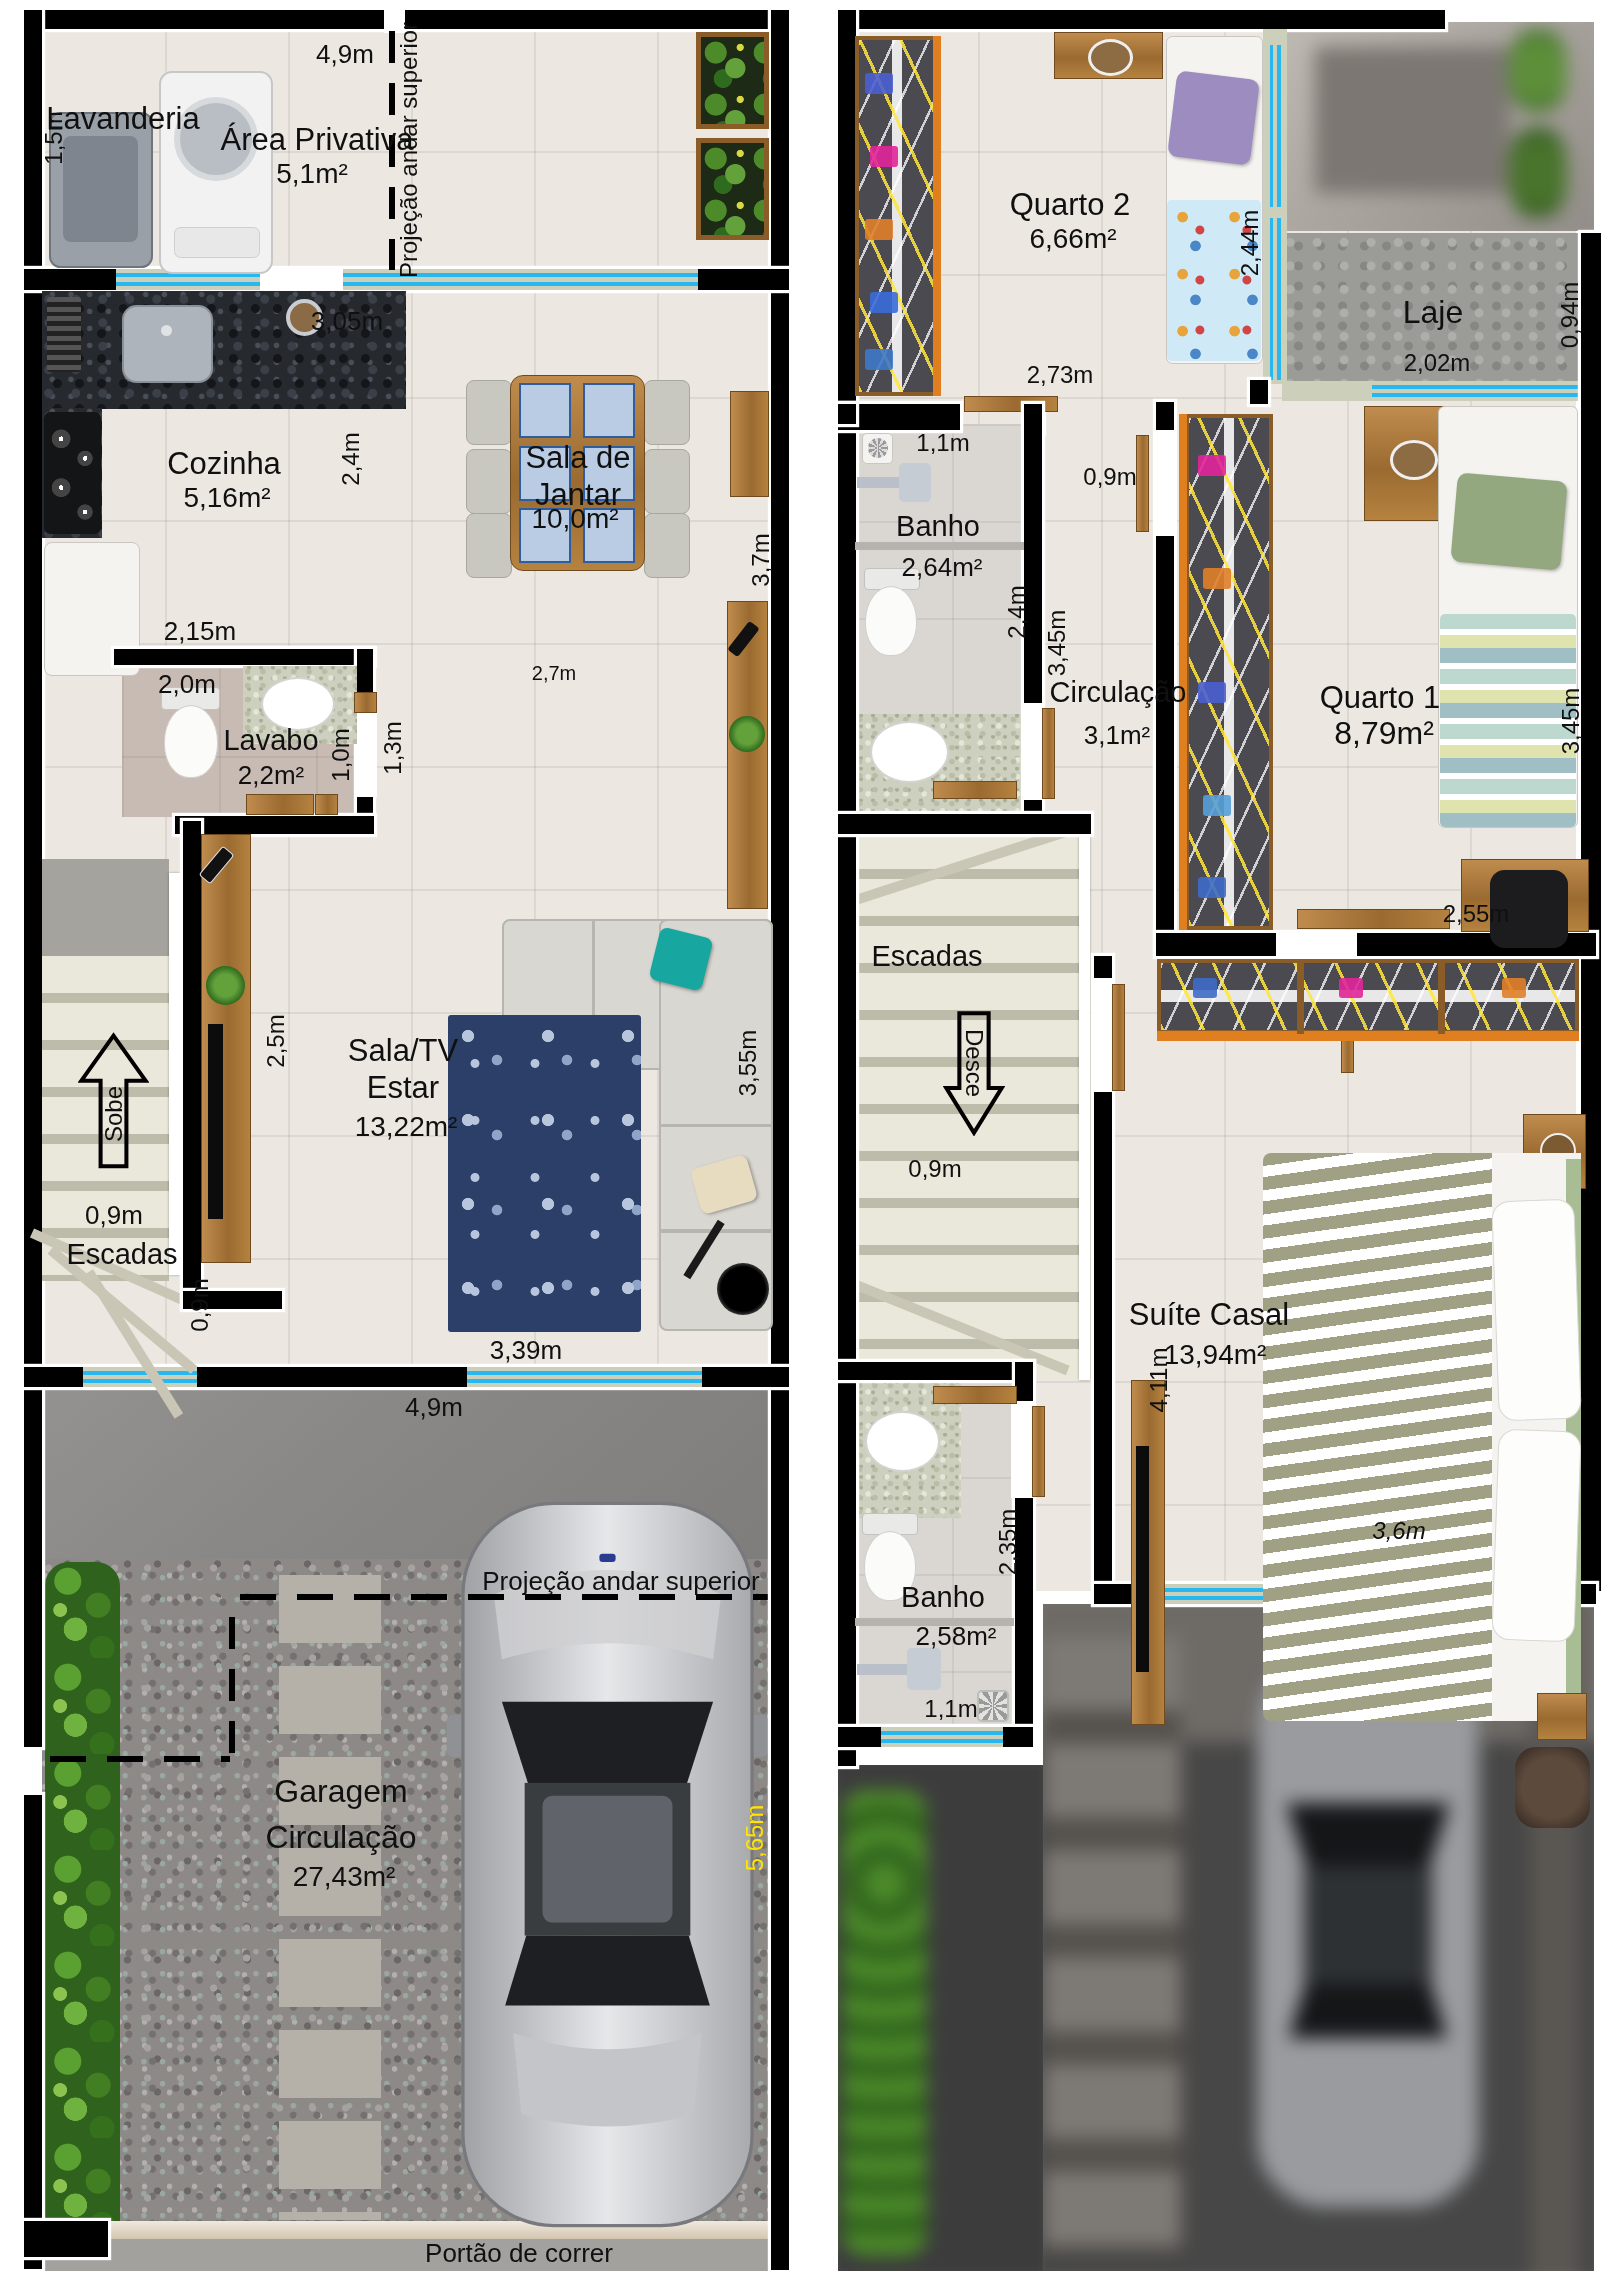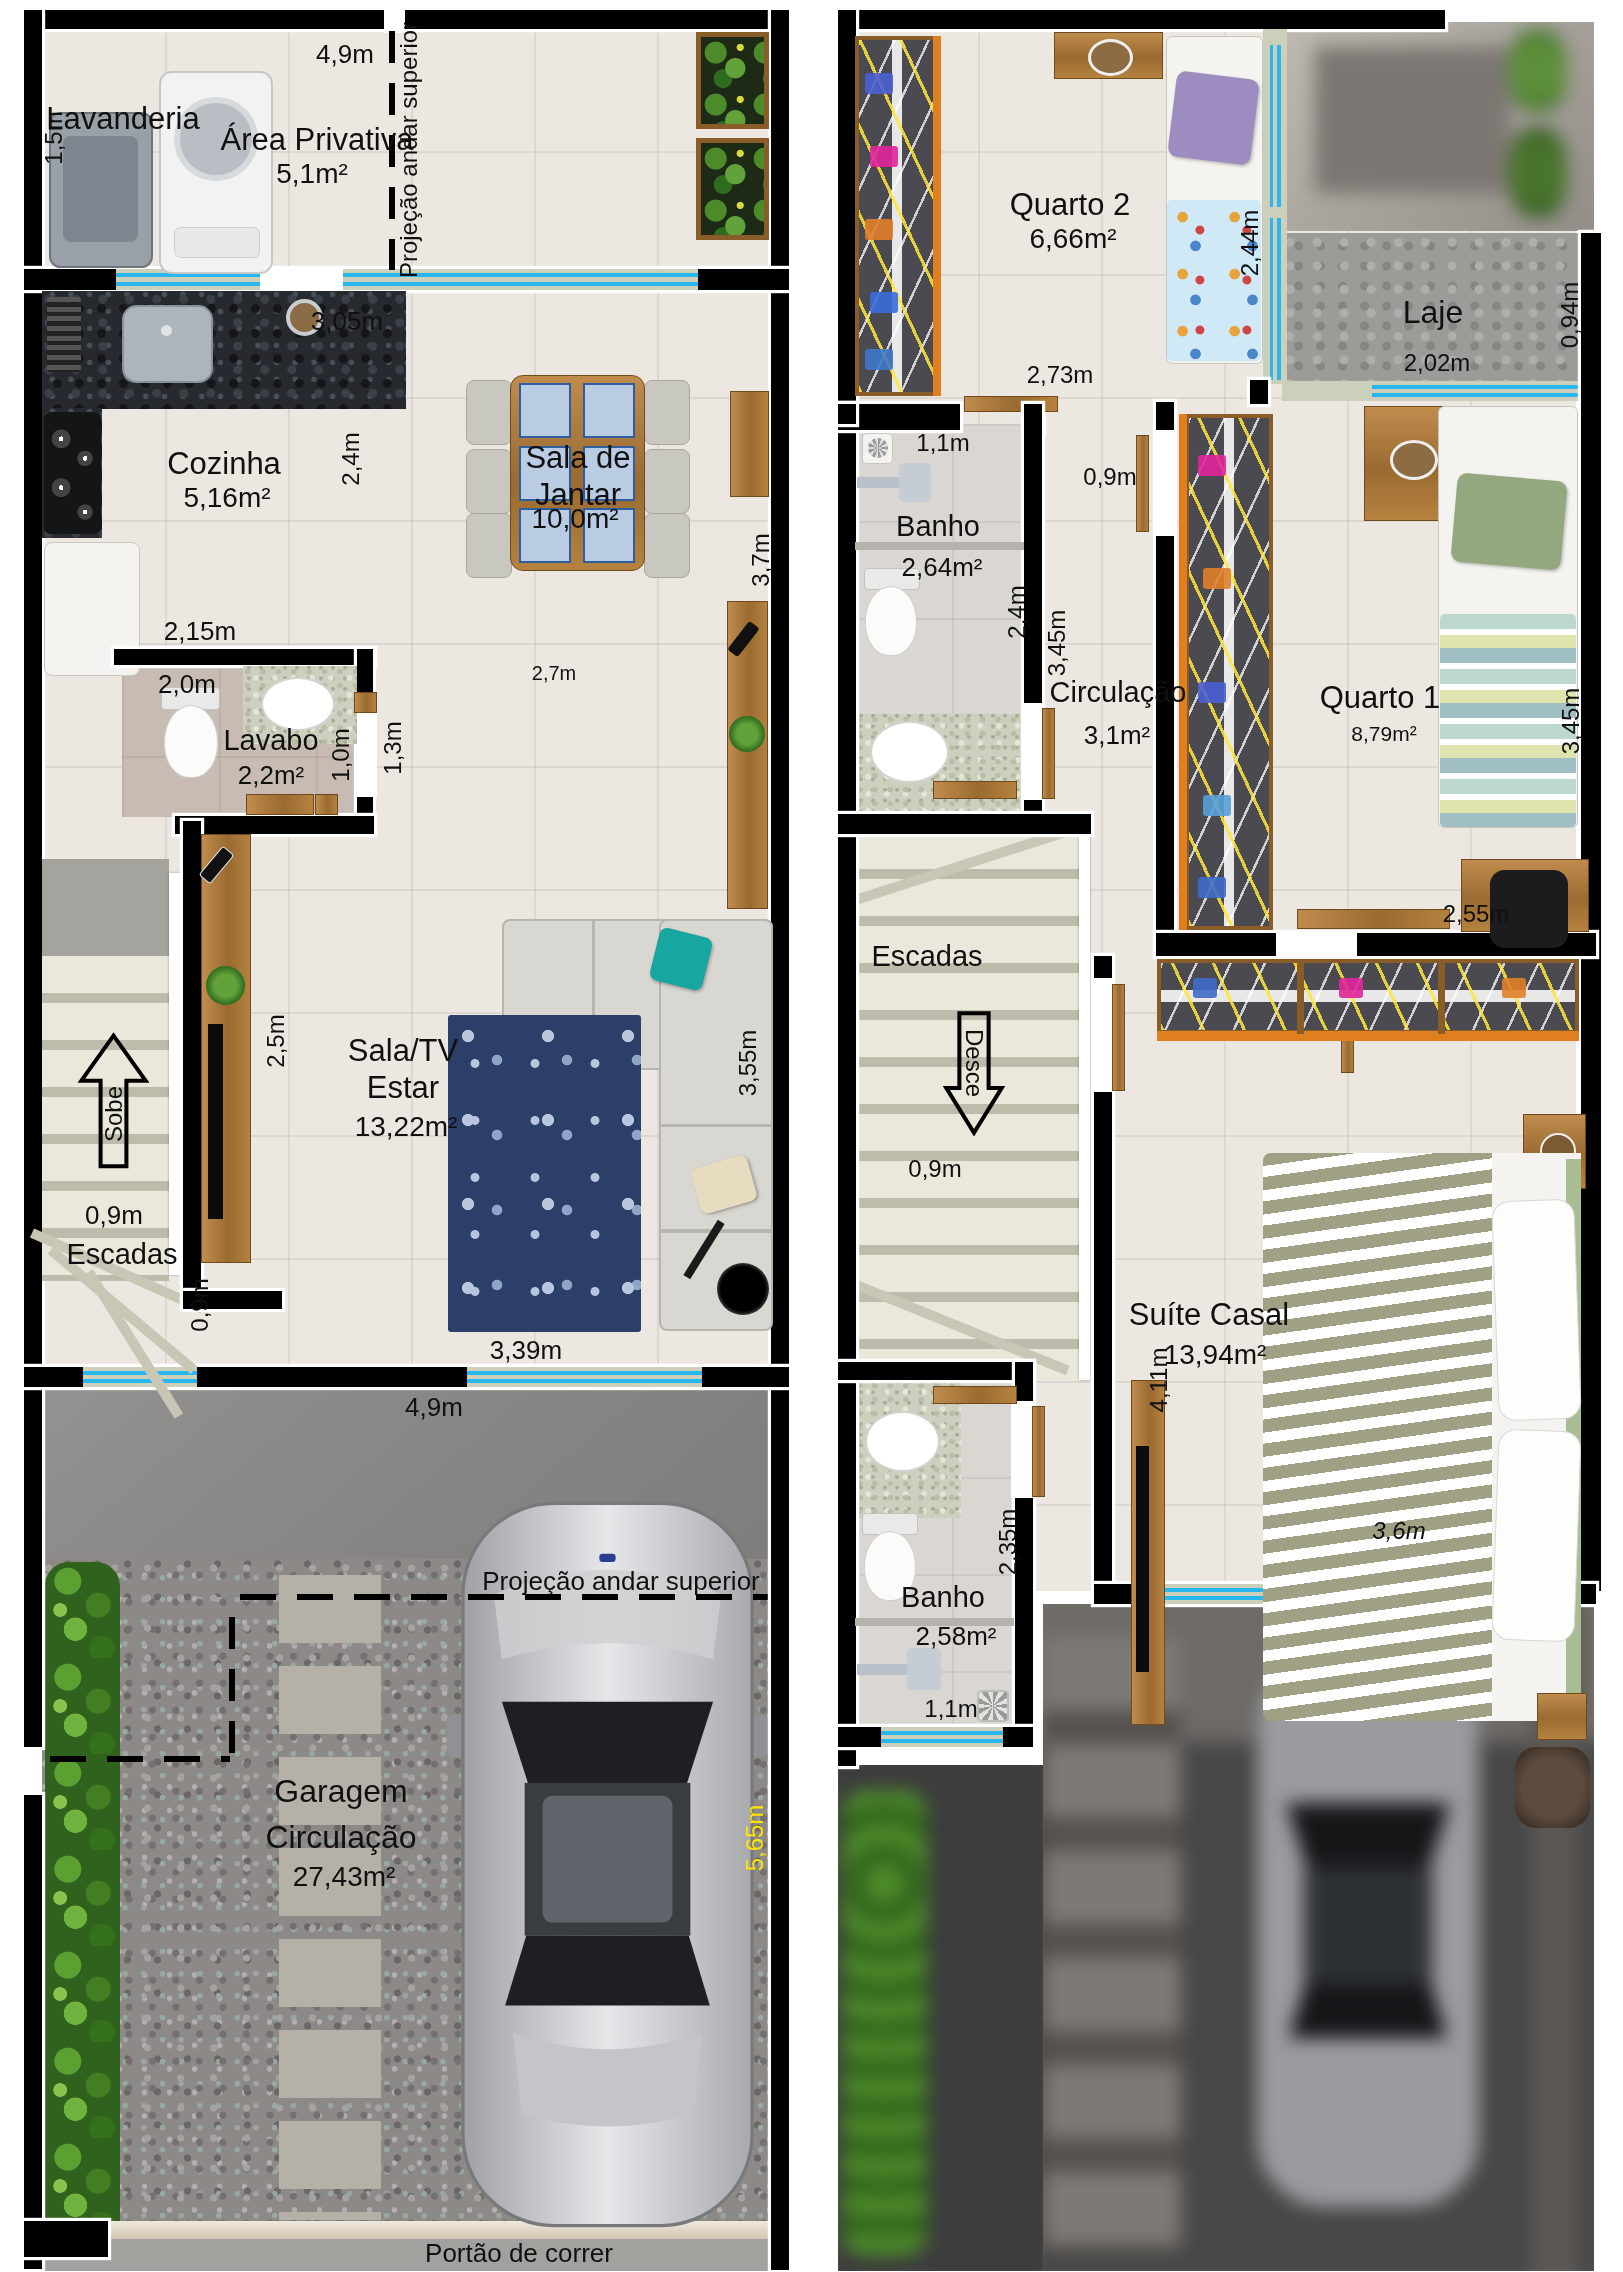--- a/index.html
+++ b/index.html
@@ -412,21 +412,21 @@
   <div class="lbl v" style="left:1570px;top:315px;font-size:24px;">0,94m</div>
   <div class="lbl" style="left:943px;top:443px;font-size:24px;">1,1m</div>
   <div class="lbl" style="left:1110px;top:477px;font-size:24px;">0,9m</div>
   <div class="lbl" style="left:938px;top:526px;font-size:29px;">Banho</div>
   <div class="lbl" style="left:942px;top:567px;font-size:26px;">2,64m²</div>
   <div class="lbl v" style="left:1017px;top:612px;font-size:24px;">2,4m</div>
   <div class="lbl v" style="left:1057px;top:643px;font-size:24px;">3,45m</div>
   <div class="lbl" style="left:1118px;top:692px;font-size:29px;">Circulação</div>
   <div class="lbl" style="left:1117px;top:735px;font-size:26px;">3,1m²</div>
   <div class="lbl" style="left:1380px;top:698px;font-size:31px;">Quarto 1</div>
-  <div class="lbl" style="left:1384px;top:734px;font-size:21px;">8,79m²</div>
+  <div class="lbl" style="left:1384px;top:734px;font-size:32px;">8,79m²</div>
   <div class="lbl v" style="left:1571px;top:721px;font-size:24px;">3,45m</div>
   <div class="lbl" style="left:1428px;top:914px;font-size:24px;margin-left:48px;">2,55m</div>
   <div class="lbl" style="left:927px;top:956px;font-size:29px;">Escadas</div>
   <div class="lbl vd" style="left:974px;top:1063px;font-size:24px;">Desce</div>
   <div class="lbl" style="left:935px;top:1169px;font-size:24px;">0,9m</div>
   <div class="lbl v" style="left:1159px;top:1380px;font-size:24px;">4,11m</div>
   <div class="lbl" style="left:1209px;top:1315px;font-size:31px;">Suíte Casal</div>
   <div class="lbl" style="left:1215px;top:1355px;font-size:28px;">13,94m²</div>
   <div class="lbl" style="left:1399px;top:1531px;font-size:24px;font-style:italic;">3,6m</div>
   <div class="lbl v" style="left:1008px;top:1542px;font-size:24px;">2,35m</div>

